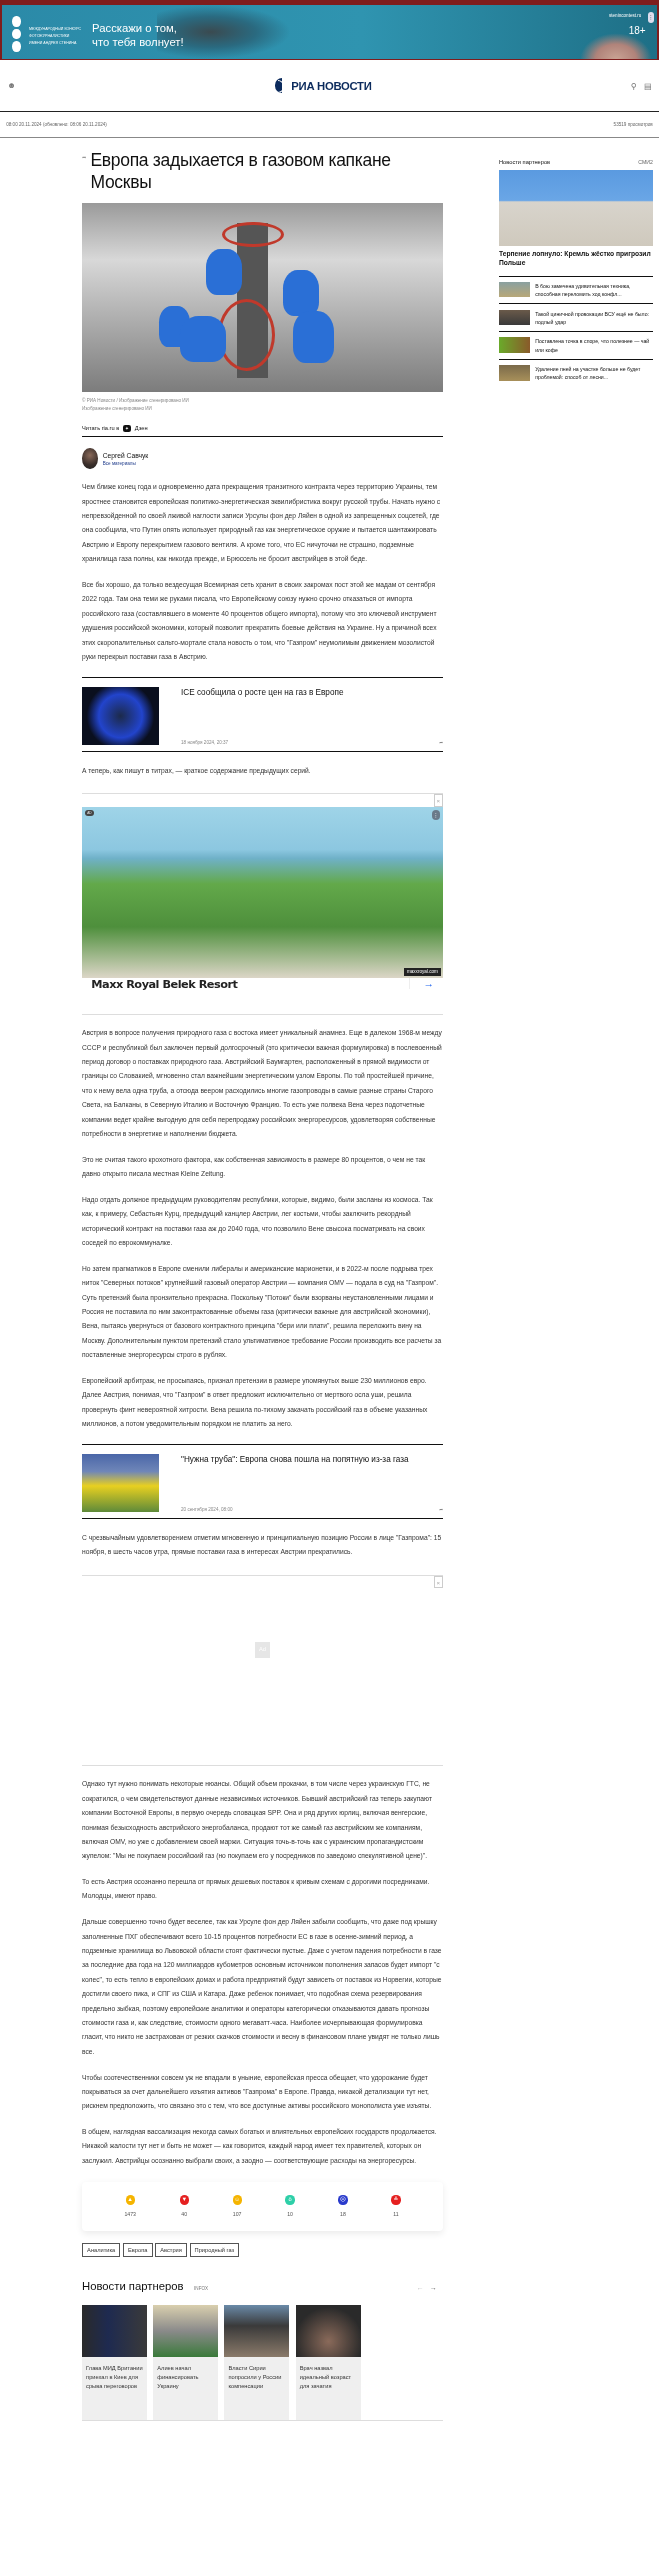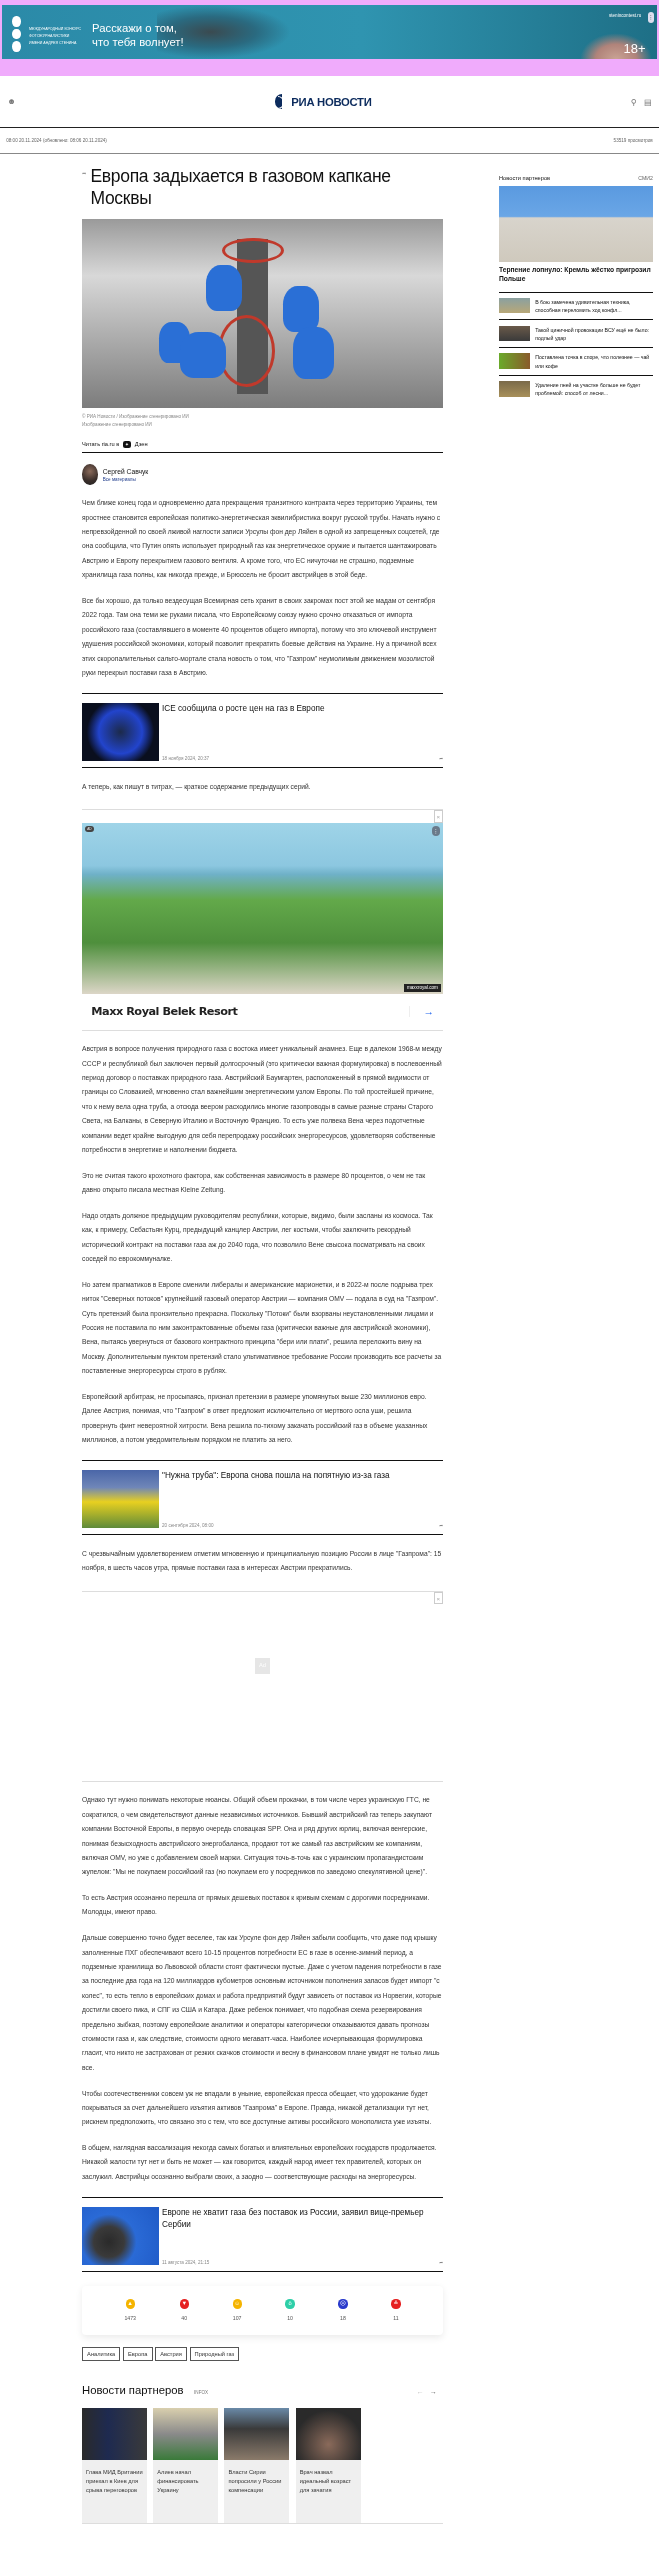--- a/index.html
+++ b/index.html
@@ -1,26 +1,26 @@
 <!DOCTYPE html>
 <html style="font-size:8.2px"><head>
 <meta charset="utf-8">
 <style>
 *{box-sizing:border-box;margin:0;padding:0}
 body{width:659px;background:#fff;font-family:"Liberation Sans",sans-serif;color:#111}
-.topad{background:#f0abfc;height:76px;padding:5.2px 2.1px}
+.topad{background:#7f1d1d;height:60px;padding:5.2px 2.1px}
 .topad-inner{height:54px;background:linear-gradient(90deg,#2b8aa8 0%,#2f94b0 55%,#1e6f86 100%);position:relative;color:#fff;overflow:hidden}
 .topad-logo{position:absolute;left:10.3px;top:11.3px;width:14.4px;height:36px;display:flex;flex-direction:column;gap:2.1px}
 .topad-logo span{display:block;width:8.2px;height:10.3px;background:#fff;border-radius:50%}
 .topad-org{position:absolute;left:27px;top:20.6px;font-size:3.6px;line-height:7.2px;text-transform:uppercase;width:62px}
 .topad-slogan{position:absolute;left:90px;top:15.5px;font-size:11.3px;line-height:14.4px;width:103px}
 .topad-diver{position:absolute;left:155px;top:0;width:134px;height:54px;background:radial-gradient(ellipse at 40% 50%,#3a4a50 0%,#2a6a80 40%,transparent 70%)}
 .topad-coral{position:absolute;right:5.2px;bottom:0;width:72px;height:26px;background:radial-gradient(ellipse at 50% 100%,#c9a394 0%,#b0837a 40%,transparent 70%)}
 .topad-site{position:absolute;right:15.5px;top:8.2px;font-size:4.6px}
-.topad-age{position:absolute;right:11.3px;top:36px;font-size:13px}
+.topad-age{position:absolute;right:11.3px;top:20px;font-size:10px}
 .topad-dots{position:absolute;right:3.1px;top:7.2px;width:6.2px;height:10.3px;border-radius:3.1px;background:#dde;color:#333;font-size:5.2px;text-align:center;line-height:10.3px}
 .header{height:52px;display:flex;align-items:center;justify-content:space-between;padding:0 7.2px;border-bottom:0.5px solid #222}
 .logo{display:flex;align-items:center;gap:9px;font-weight:700;font-size:11.3px;color:#0c2b5d;letter-spacing:-0.3px}
 .logo-mark{width:7.2px;height:15.5px;border-radius:7.7px 0 0 7.7px;background:#0c2b5d;position:relative;overflow:hidden}
 .logo-mark:after{content:"";position:absolute;right:-1.5px;top:2.1px;width:5.2px;height:11.3px;border:1px solid #fff;border-left:none;border-radius:0 6.2px 6.2px 0}
 .hicons{display:flex;gap:7.2px;font-size:8.2px;color:#777}
 .metabar{height:26px;display:flex;align-items:center;justify-content:space-between;padding:0 6.2px;font-size:4.6px;color:#666;border-bottom:0.5px solid #888}
 .layout{display:flex;justify-content:space-between;padding:0 0 8px 0}
 .main{width:361px;margin-left:82px}
 .side{width:160px;padding-right:6.2px;padding-top:20.6px}
@@ -33,32 +33,32 @@
 .ph-wheel2{position:absolute;left:136px;top:96px;width:57px;height:72px;border:3.1px solid #c0392b;border-radius:50%}
 .ph-m{position:absolute;background:#2a6fd6;border-radius:40% 40% 30% 30%}
 .caption{font-size:4.6px;color:#888;margin-top:5.2px;line-height:8.2px}
 .dzen{display:flex;align-items:center;gap:4.1px;margin-top:11.3px;font-size:5.7px;padding-bottom:4.1px;border-bottom:0.5px solid #111}
 .dzen-icon{width:7.2px;height:7.2px;border-radius:2.1px;background:#111;color:#fff;font-size:4.6px;text-align:center;line-height:7.2px}
 .author{display:flex;gap:5.2px;align-items:center;margin-top:11.3px}
 .avatar{width:15.5px;height:20.6px;border-radius:50%;background:radial-gradient(circle at 50% 35%,#8a6a5a 0%,#3a2e2a 60%,#222 100%)}
 .a-name{font-size:6.7px}
 .a-link{font-size:4.6px;color:#1d3a8a;margin-top:2.1px}
 .p{font-size:6.7px;line-height:14.4px;color:#333;margin-top:11.3px}
-.rel{border-top:0.5px solid #111;padding:9.3px 0 6.2px;display:flex;gap:3px;margin-top:12.4px;border-bottom:0.5px solid #111}
+.rel{border-top:0.5px solid #111;padding:9.3px 0 6.2px;display:flex;gap:22px;margin-top:12.4px;border-bottom:0.5px solid #111}
 .rel-img{width:77px;height:58px;flex-shrink:0}
 .rel-body{flex:1;display:flex;flex-direction:column;justify-content:space-between}
 .rel-title{font-size:8.2px;line-height:12.4px}
 .rel-foot{display:flex;justify-content:space-between;font-size:4.6px;color:#888}
 .adbox{margin-top:15.5px;border-top:0.5px solid #ddd;border-bottom:0.5px solid #ddd;position:relative;padding-top:12.4px}
 .ad-close{position:absolute;right:0;top:0;width:9.3px;height:12.4px;border:0.5px solid #ccc;color:#aaa;font-size:6.2px;text-align:center;line-height:11.3px}
 .ad-img{height:171px;background:linear-gradient(180deg,#9fd4e8 0%,#8cc7e0 25%,#6fb1c8 30%,#63a94a 45%,#4e8f3c 70%,#dcd6c7 100%);position:relative}
 .ad-badge{position:absolute;left:3.1px;top:3.1px;font-size:3.1px;background:#444;color:#eee;border-radius:3.1px;padding:1px 2.1px}
 .ad-dots{position:absolute;right:3.1px;top:3.1px;width:8.2px;height:10.3px;border-radius:4.1px;background:#6a7a8a;color:#fff;font-size:5.2px;text-align:center;line-height:10.3px}
 .ad-src{position:absolute;right:2.1px;bottom:2.1px;background:#222;color:#fff;font-size:4.6px;padding:1.5px 3.1px}
-.ad-foot{display:flex;align-items:center;justify-content:space-between;height:36px;padding:0 9.3px}
+.ad-foot{display:flex;align-items:flex-start;justify-content:space-between;height:36px;padding:0 9.3px}
 .ad-title{font-size:11.3px;font-weight:700;color:#222;font-family:"DejaVu Sans",sans-serif;letter-spacing:-0.5px}
 .ad-arrow{color:#2266ee;font-size:10.3px;border-left:0.5px solid #eee;padding-left:13.4px}
 .blank-ad{margin-top:15.5px;border-top:0.5px solid #ddd;position:relative;height:191px;border-bottom:0.5px solid #ddd}
 .reactions{margin-top:13.4px;height:49px;border-radius:4.1px;box-shadow:0 2.1px 7.2px rgba(0,0,0,.08);display:flex;justify-content:space-around;align-items:center;padding:0 20.6px}
 .react{display:flex;flex-direction:column;align-items:center;gap:6.2px;font-size:5.2px;color:#555}
 .r-ico{width:9.3px;height:9.3px;border-radius:50%;color:#fff;font-size:5.7px;text-align:center;line-height:9.3px}
 .tags{display:flex;gap:2.6px;margin-top:12.4px}
 .tag{border:0.5px solid #555;font-size:5.7px;padding:3.1px 4.1px;color:#333}
 .pn-head{display:flex;align-items:baseline;margin-top:23px;justify-content:space-between}
 .pn-title{font-size:11.3px}
@@ -210,30 +210,20 @@
       <div class="ad-close">×</div>
       <div class="ad-ph">Ad</div>
     </div>
 
     <p class="p">Однако тут нужно понимать некоторые нюансы. Общий объем прокачки, в том числе через украинскую ГТС, не сократился, о чем свидетельствуют данные независимых источников. Бывший австрийский газ теперь закупают компании Восточной Европы, в первую очередь словацкая SPP. Она и ряд других юрлиц, включая венгерские, понимая безысходность австрийского энергобаланса, продают тот же самый газ австрийским же компаниям, включая OMV, но уже с добавлением своей маржи. Ситуация точь-в-точь как с украинским пропагандистским жупелом: "Мы не покупаем российский газ (но покупаем его у посредников по заведомо спекулятивной цене)".</p>
     <p class="p">То есть Австрия осознанно перешла от прямых дешевых поставок к кривым схемам с дорогими посредниками. Молодцы, имеют право.</p>
     <p class="p">Дальше совершенно точно будет веселее, так как Урсуле фон дер Ляйен забыли сообщить, что даже под крышку заполненные ПХГ обеспечивают всего 10-15 процентов потребности ЕС в газе в осенне-зимний период, а подземные хранилища во Львовской области стоят фактически пустые. Даже с учетом падения потребности в газе за последние два года на 120 миллиардов кубометров основным источником пополнения запасов будет импорт "с колес", то есть тепло в европейских домах и работа предприятий будут зависеть от поставок из Норвегии, которые достигли своего пика, и СПГ из США и Катара. Даже ребенок понимает, что подобная схема резервирования предельно зыбкая, поэтому европейские аналитики и операторы категорически отказываются давать прогнозы стоимости газа и, как следствие, стоимости одного мегаватт-часа. Наиболее исчерпывающая формулировка гласит, что никто не застрахован от резких скачков стоимости и весну в финансовом плане увидят не только лишь все.</p>
     <p class="p">Чтобы соотечественники совсем уж не впадали в уныние, европейская пресса обещает, что удорожание будет покрываться за счет дальнейшего изъятия активов "Газпрома" в Европе. Правда, никакой детализации тут нет, рискнем предположить, что связано это с тем, что все доступные активы российского монополиста уже изъяты.</p>
     <p class="p">В общем, наглядная вассализация некогда самых богатых и влиятельных европейских государств продолжается. Никакой жалости тут нет и быть не может — как говорится, каждый народ имеет тех правителей, которых он заслужил. Австрийцы осознанно выбрали своих, а заодно — соответствующие расходы на энергоресурсы.</p>
 
-    <div class="rel">
-      <div class="rel-img" style="background:radial-gradient(circle at 35% 60%,#2a2a2a 0%,#3a3a3a 25%,#2a6ad6 45%,#1f5ac6 100%)"></div>
-      <div class="rel-body">
-        <div class="rel-title">Европе не хватит газа без поставок из России, заявил вице-премьер Сербии</div>
-        <div class="rel-foot">
-          <span>11 августа 2024, 21:15</span>
-          <span>➦</span>
-        </div>
-      </div>
-    </div>
 
     <div class="reactions">
       <div class="react">
         <span class="r-ico" style="background:#f5b400">▲</span>
         <span>1473</span>
       </div>
       <div class="react">
         <span class="r-ico" style="background:#e52020">▼</span>
         <span>40</span>
       </div>

